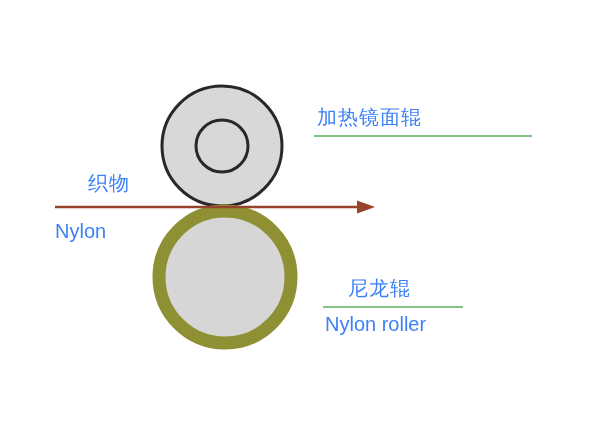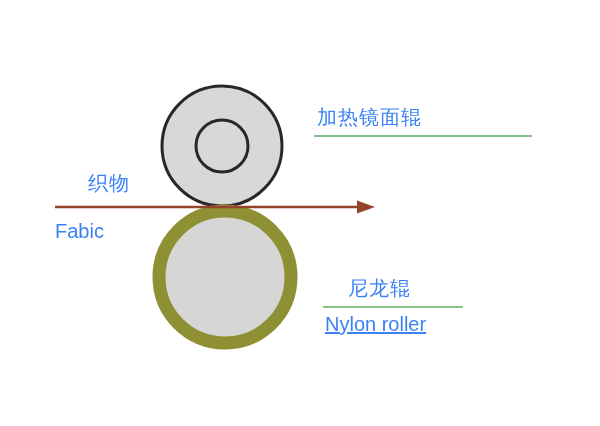--- a/index.html
+++ b/index.html
@@ -43,40 +43,40 @@
   .ul-nylon {
     left: 323px;
     top: 306px;
     width: 140px;
   }
   .lbl-fabric-cn   { left: 52px;  top: 172px; margin-left: 36px; }
   .lbl-fabric-en   { left: 55px;  top: 220px; }
   .lbl-heating-cn  { left: 317px; top: 106px; }
   .lbl-heating-en  { left: 316px; top: 142px; }
   .lbl-nylon-cn    { left: 348px; top: 277px; }
-  .lbl-nylon-en    { left: 325px; top: 313px; text-decoration: underline; }
+  .lbl-nylon-en    { left: 325px; top: 313px; }
 </style>
 </head>
 <body>
 
 <div class="canvas">
 
   <svg class="diagram-svg" width="600" height="426" viewBox="0 0 600 426">
 
     <circle cx="222" cy="146" r="60" fill="#d8d8d8" stroke="#2b2728" stroke-width="3"></circle>
     <circle cx="222" cy="146" r="26" fill="#d8d8d8" stroke="#2b2728" stroke-width="3"></circle>
 
     <circle cx="225" cy="277" r="66" fill="#d6d6d6" stroke="#8e9033" stroke-width="13"></circle>
 
     <line x1="55" y1="207" x2="360" y2="207" stroke="#96432b" stroke-width="2.5"></line>
     <polygon points="375,207 357,200.5 357,213.5" fill="#96432b"></polygon>
   </svg>
 
   <div class="label cn lbl-fabric-cn">织物</div>
-  <div class="label lbl-fabric-en">Fabic</div>
+  <div class="label lbl-fabric-en">Nylon</div>
 
   <div class="label cn lbl-heating-cn">加热镜面辊</div>
   <div class="underline ul-heating"></div>
 
   <div class="label cn lbl-nylon-cn">尼龙辊</div>
   <div class="underline ul-nylon"></div>
   <div class="label lbl-nylon-en">Nylon roller</div>
 
 </div>
 

